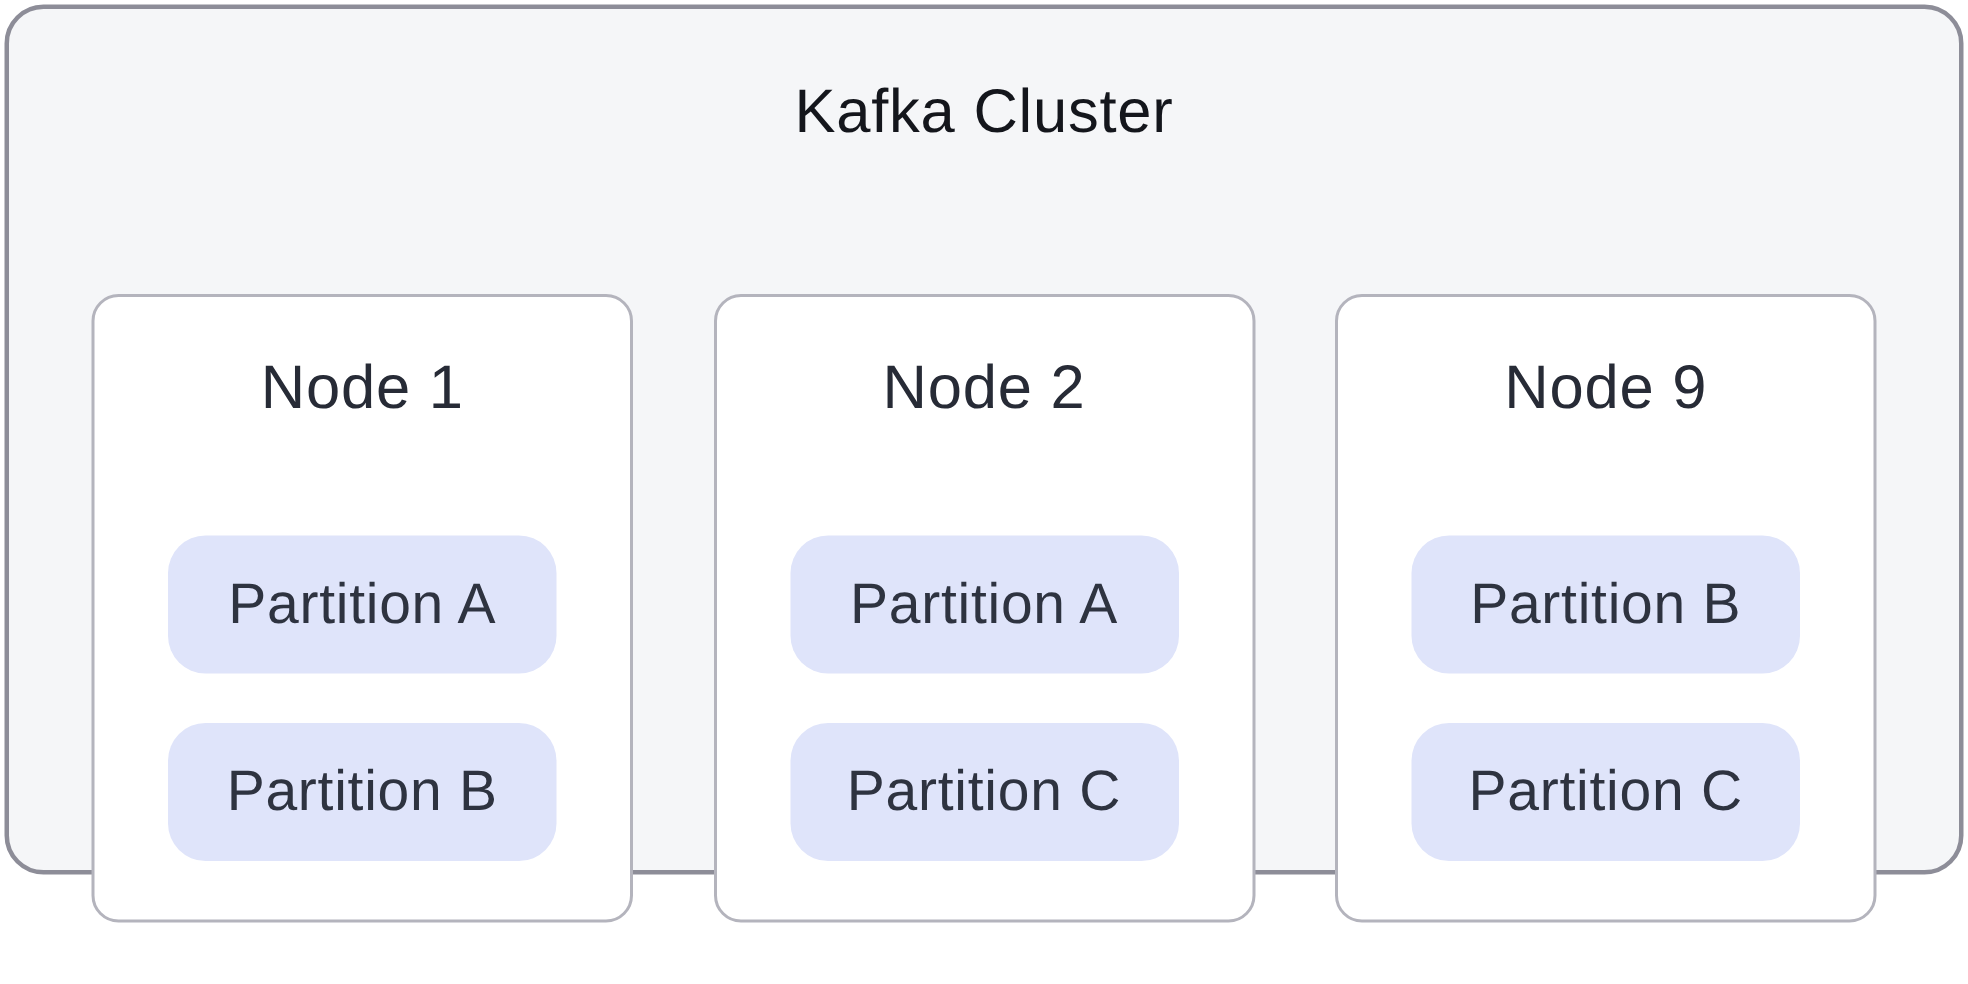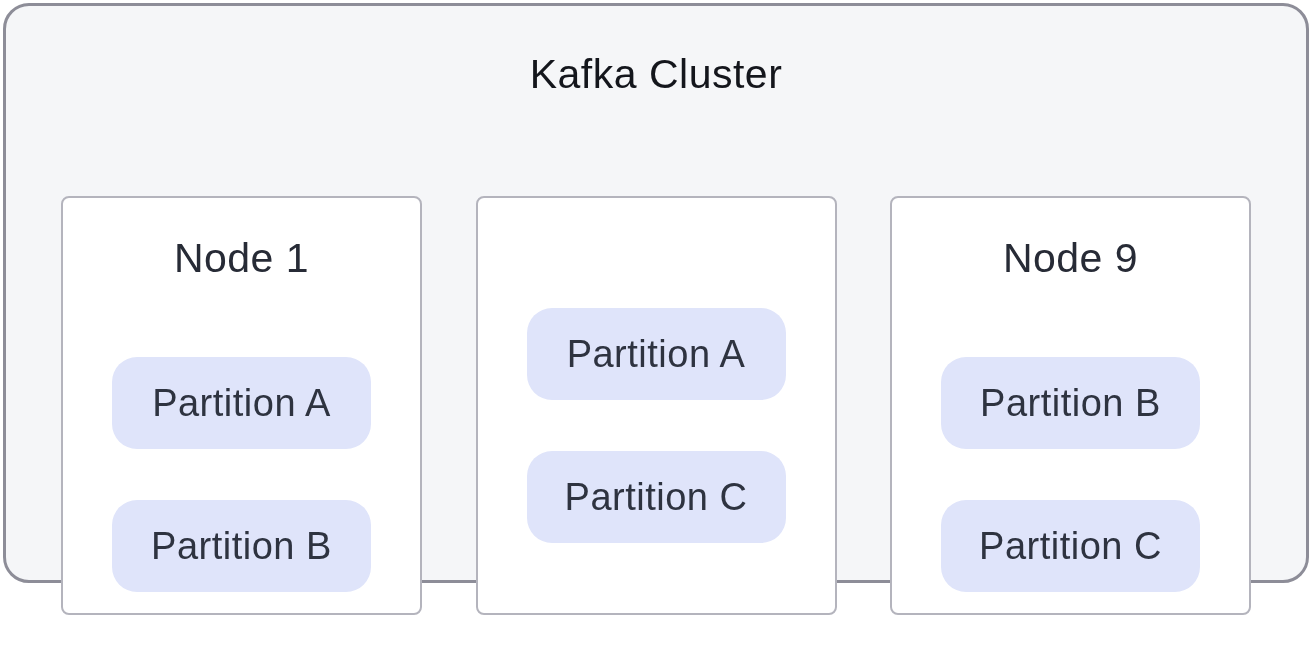--- a/index.html
+++ b/index.html
@@ -42,39 +42,39 @@
     display: flex;
     justify-content: space-between;
   }
 
   .node-card {
     box-sizing: border-box;
     width: 361px;
     height: 419px;
     background: #ffffff;
     border: 2px solid #b4b4bd;
-    border-radius: 8px;
+    border-radius: 18px;
     display: flex;
     flex-direction: column;
     align-items: center;
     padding-top: 36px;
   }
 
   .node-title {
     font-size: 41px;
     line-height: 1.2;
     color: #272b36;
     letter-spacing: 0.5px;
   }
 
   .partitions {
     margin-top: 74px;
     display: flex;
     flex-direction: column;
-    gap: 51px;
+    gap: 33px;
     align-items: center;
   }
 
   .partition-pill {
     box-sizing: border-box;
     width: 259px;
     height: 92px;
     background: #dfe4fa;
     border-radius: 25px;
     display: flex;
@@ -95,20 +95,21 @@
 
     <div class="node-card">
       <div class="node-title">Node 1</div>
       <div class="partitions">
         <div class="partition-pill">Partition A</div>
         <div class="partition-pill">Partition B</div>
       </div>
     </div>
 
     <div class="node-card">
+      <div class="node-title">Node 2</div>
       <div class="partitions">
         <div class="partition-pill">Partition A</div>
         <div class="partition-pill">Partition C</div>
       </div>
     </div>
 
     <div class="node-card">
       <div class="node-title">Node 9</div>
       <div class="partitions">
         <div class="partition-pill">Partition B</div>

